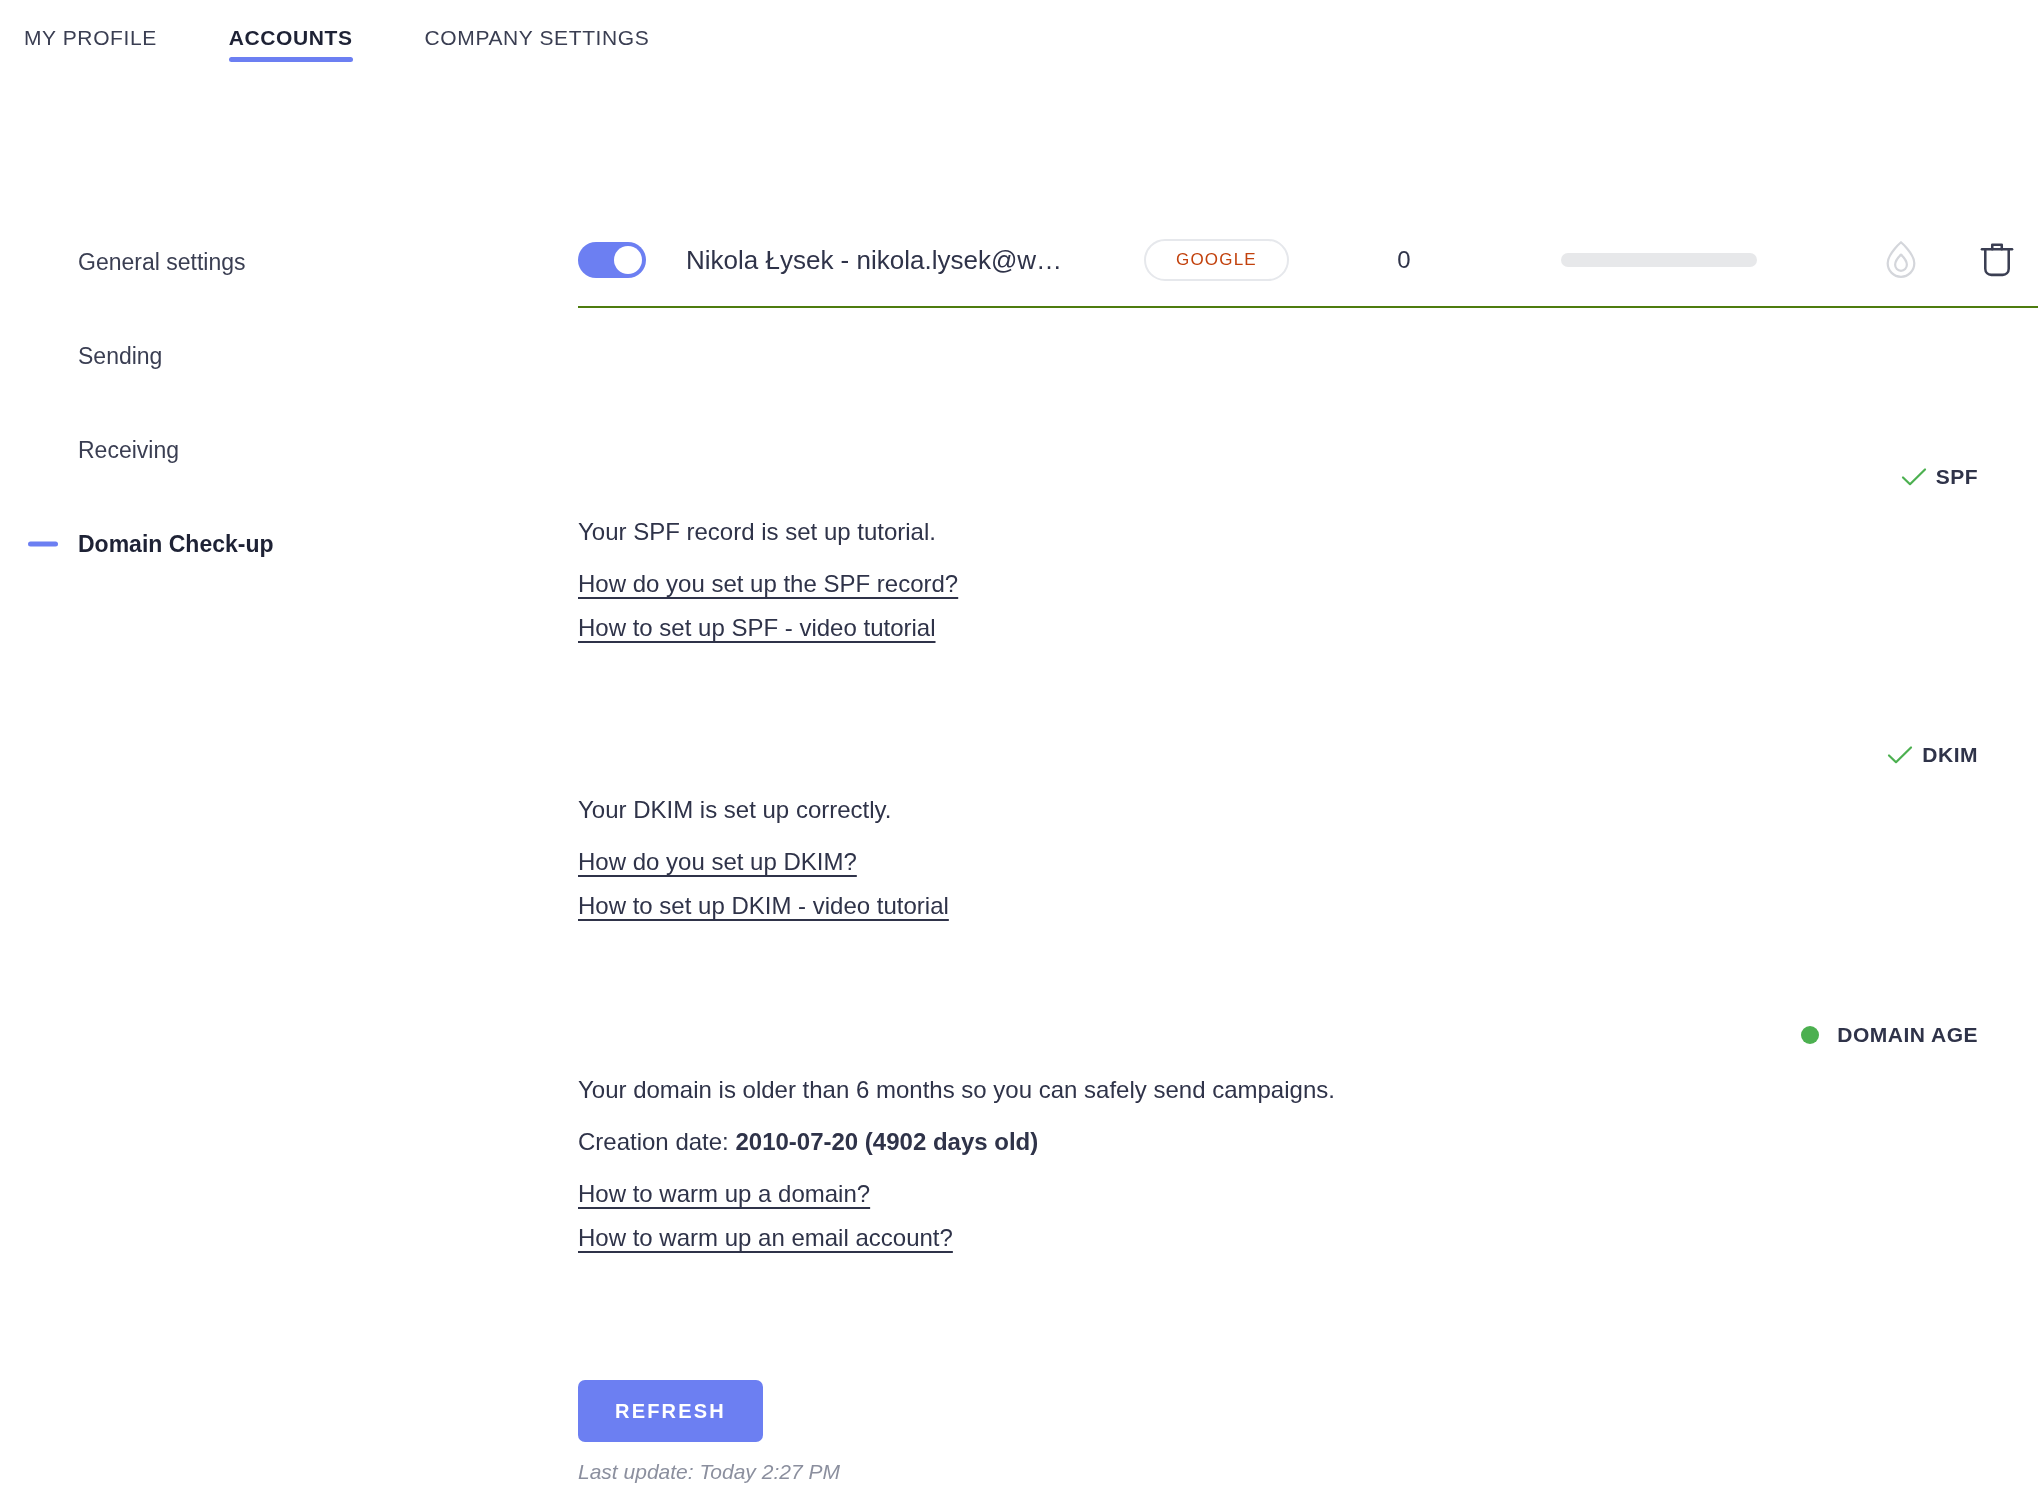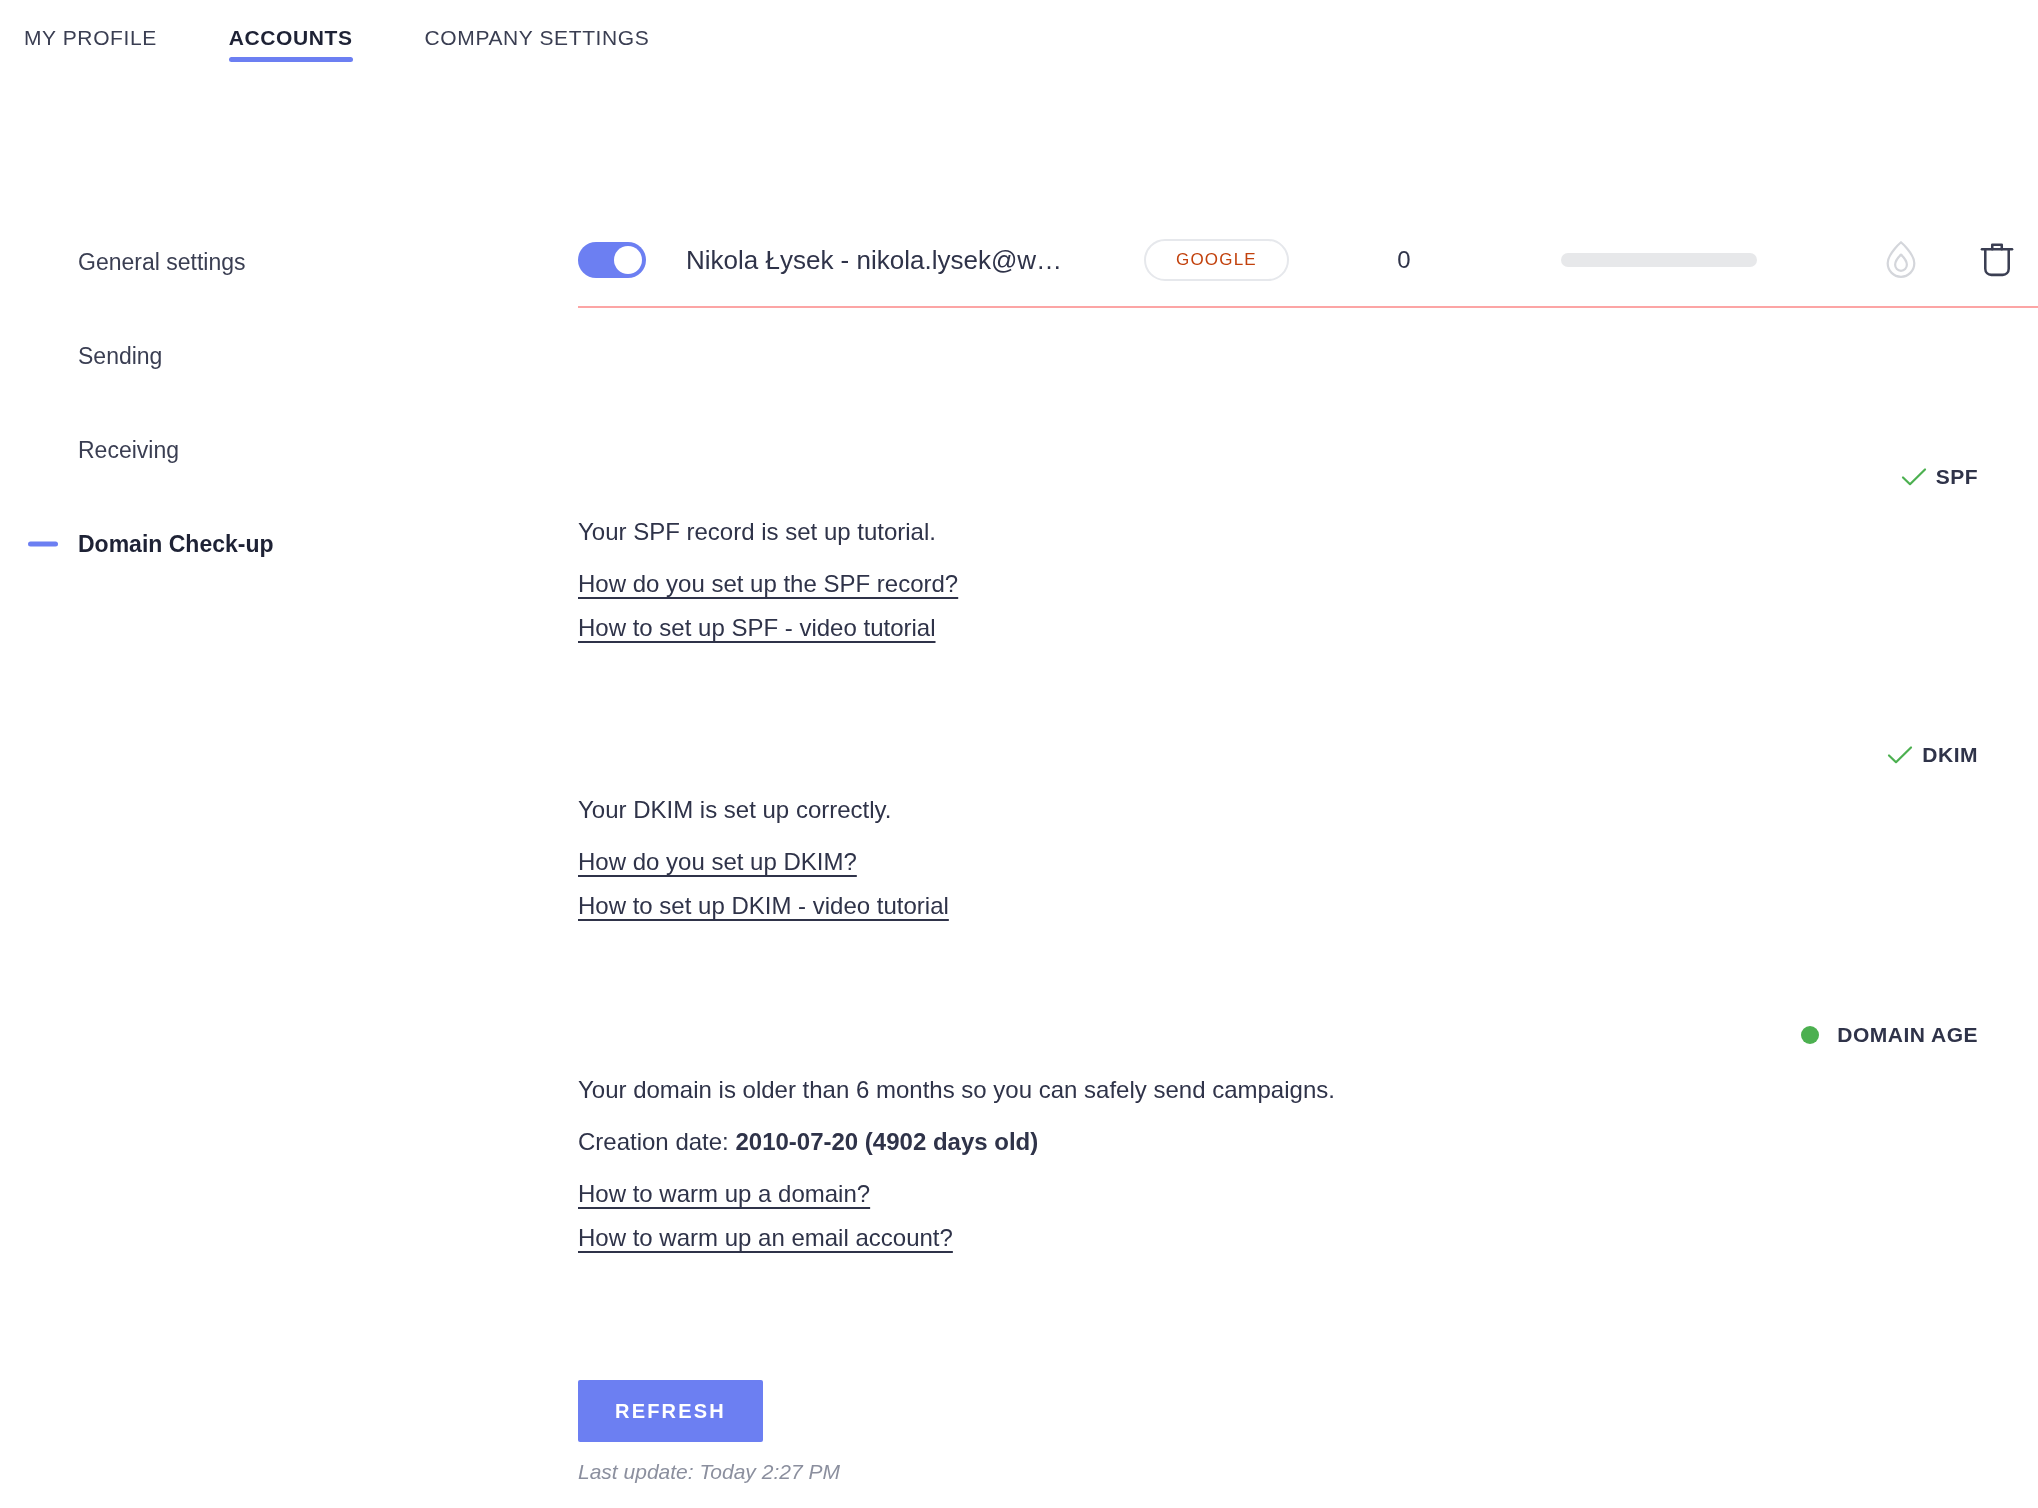--- a/index.html
+++ b/index.html
@@ -96,21 +96,21 @@
 
   
   .account-row {
     position: absolute;
     top: 214px;
     left: 0;
     width: 1460px;
     height: 94px;
     display: flex;
     align-items: center;
-    border-bottom: 2px solid #fca5a5;
+    border-bottom: 2px solid #4d7c0f;
   }
   .toggle {
     width: 68px;
     height: 36px;
     border-radius: 18px;
     background: #6c7ff2;
     position: relative;
     flex: 0 0 auto;
     cursor: pointer;
   }
@@ -223,21 +223,21 @@
   
   .refresh-btn {
     position: absolute;
     left: 0;
     top: 1380px;
     width: 185px;
     height: 62px;
     background: #6c7ff2;
     color: #ffffff;
     border: none;
-    border-radius: 2px;
+    border-radius: 7px;
     font-family: "Liberation Sans", sans-serif;
     font-size: 20px;
     font-weight: bold;
     letter-spacing: 2.2px;
     cursor: pointer;
   }
   .last-update {
     position: absolute;
     left: 0;
     top: 1460px;

